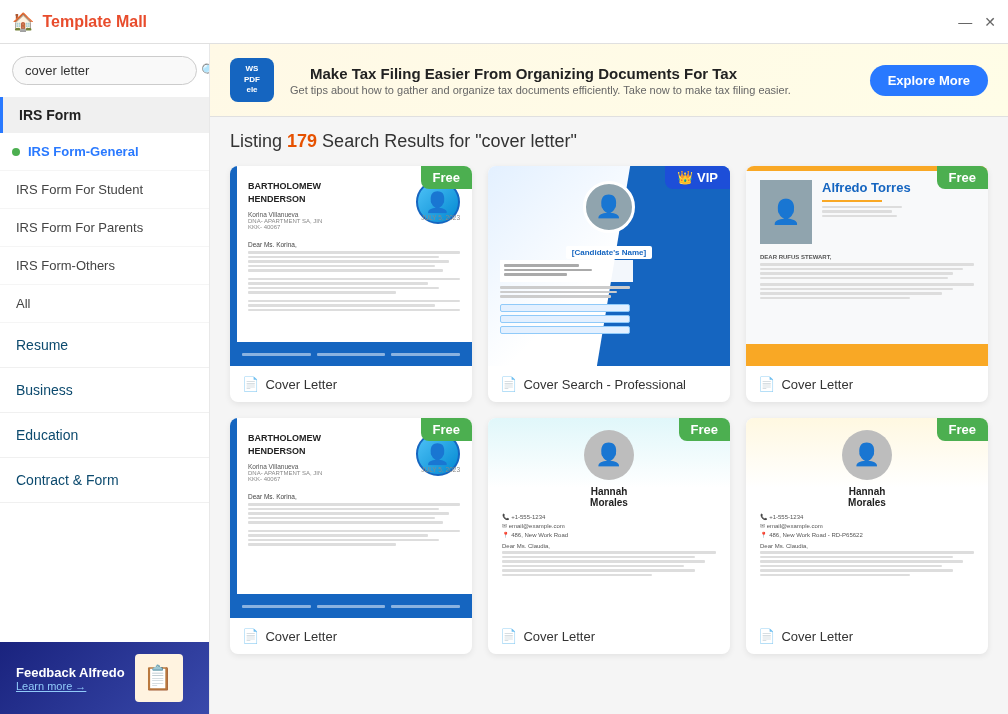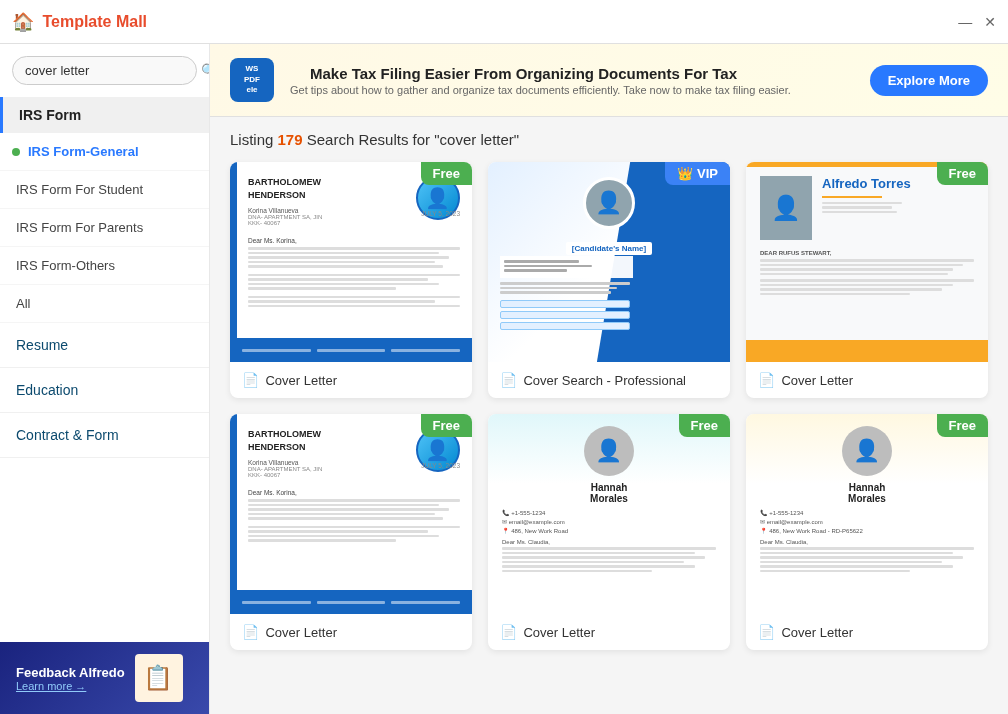--- a/index.html
+++ b/index.html
@@ -79,21 +79,21 @@
     .ad-title { font-size: 15px; font-weight: 700; color: #e65100; margin-left: 20px; }
     .ad-title span { color: #222; }
     .ad-subtitle { font-size: 11px; color: #666; margin-top: 2px; }
     .ad-btn {
       background: #2979ff; color: white; border: none; border-radius: 20px;
       padding: 8px 18px; font-size: 13px; font-weight: 600; cursor: pointer; white-space: nowrap;
     }
 
     
     .results-header {
-      padding: 14px 20px; font-size: 15px; color: #333; font-weight: 400;
+      padding: 14px 20px; font-size: 18px; color: #333; font-weight: 400;
     }
     .results-count { color: #e65100; font-weight: 700; }
 
     
     .template-grid {
       display: grid; grid-template-columns: repeat(3, 1fr); gap: 16px;
       padding: 0 20px 20px;
     }
     .template-card {
       background: #fff; border-radius: 8px; overflow: hidden;
@@ -104,21 +104,21 @@
       position: relative; height: 200px; overflow: hidden; background: #f9f9f9;
       display: flex; align-items: stretch;
     }
 
     
     .badge {
       position: absolute; top: 0; right: 0;
       padding: 4px 12px; font-size: 13px; font-weight: 700; color: white; border-radius: 0 0 0 8px;
     }
     .badge-free { background: #4caf50; }
-    .badge-vip { background: #3b82f6; }
+    .badge-vip { background: #1d4ed8; }
 
     
     .card-footer {
       padding: 10px 12px; display: flex; align-items: center; gap: 6px;
     }
     .doc-icon { color: #1565c0; font-size: 14px; flex-shrink: 0; }
     .card-title { font-size: 13px; color: #333; font-weight: 500; }
 
     .scrollable { overflow-y: auto; }
   </style>
@@ -158,20 +158,21 @@
       <span>IRS Form For Parents</span>
     </div>
     <div class="sidebar-item">
       <span>IRS Form-Others</span>
     </div>
     <div class="sidebar-item">
       <span>All</span>
     </div>
 
     <div class="sidebar-main-item">Resume</div>
+    <div class="sidebar-main-item">Business</div>
     <div class="sidebar-main-item">Education</div>
     <div class="sidebar-main-item">Contract &amp; Form</div>
 
     <div class="feedback-banner">
       <div>
         <div class="feedback-text">Feedback Alfredo</div>
         <div class="feedback-link">Learn more →</div>
       </div>
       <div class="feedback-img">📋</div>
     </div>

